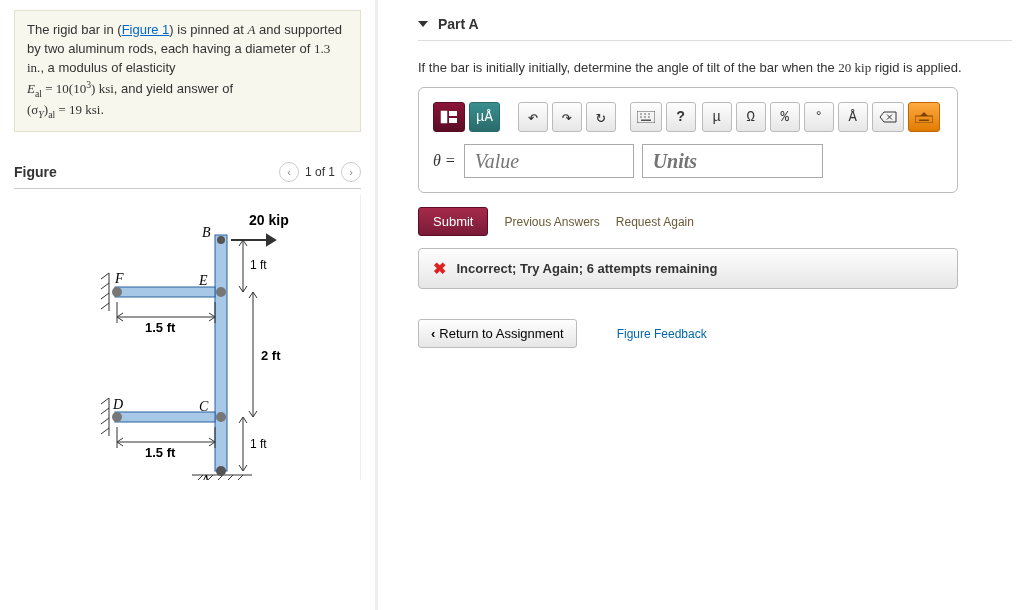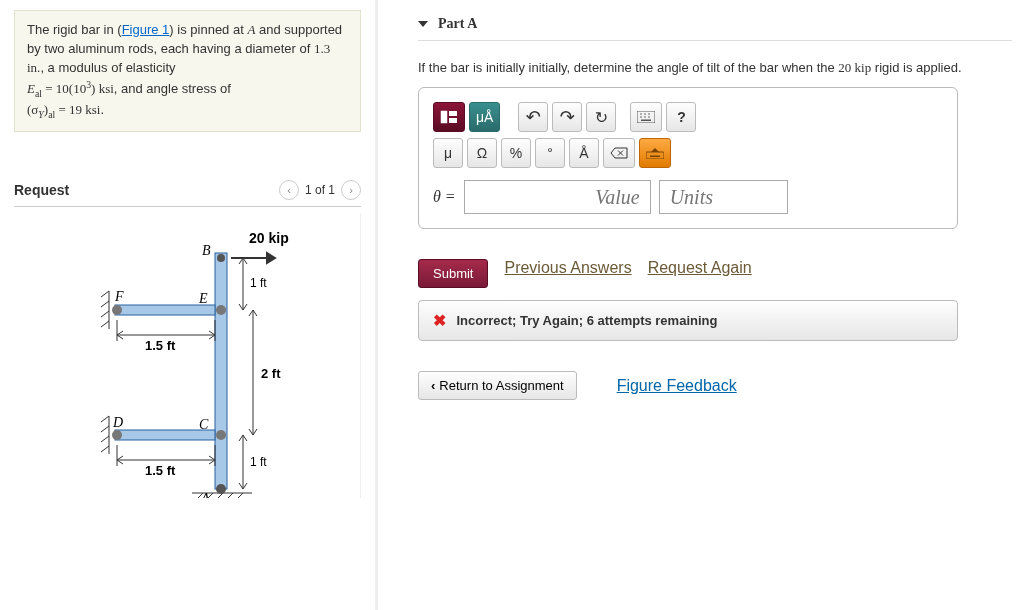--- a/index.html
+++ b/index.html
@@ -22,21 +22,21 @@
   .right-pane {
     flex: 1;
     padding: 10px 12px 10px 40px;
   }
   .problem-box {
     background: #f8f7ed;
     border: 1px solid #e2e0ce;
     padding: 10px 12px;
     line-height: 1.45;
     color: #333;
-    margin-bottom: 48px;
+    margin-bottom: 30px;
   }
   .problem-box a { color: #0066cc; text-decoration: underline; }
   .mi { font-family: "Times New Roman", serif; font-style: italic; }
   .mn { font-family: "Times New Roman", serif; }
   .sub { font-size: 0.75em; vertical-align: sub; }
   .sup { font-size: 0.75em; vertical-align: super; }
   .figure-header {
     display: flex;
     align-items: center;
     justify-content: space-between;
@@ -60,32 +60,32 @@
     justify-content:center;
   }
   .figure-view svg { display:block; }
   .part-header {
     display: flex; align-items: center; gap: 10px;
     border-bottom: 1px solid #ddd; padding: 6px 0 8px 0; margin-bottom: 18px;
   }
   .part-header .tri {
     width:0;height:0;border-left:5px solid transparent;border-right:5px solid transparent;border-top:6px solid #333;
   }
-  .part-title { font-weight: bold; font-size: 14px; font-family: Liberation Serif, serif; }
+  .part-title { font-weight: bold; font-size: 14px; }
   .question-text { margin-bottom: 10px; line-height:1.4; }
   .instructions { font-weight: bold; margin-bottom: 14px; }
   .answer-widget {
     border: 1px solid #bbb;
     border-radius: 6px;
     padding: 14px;
     background:#fff;
     width: 540px;
   }
   .toolbar {
-    display:flex; flex-direction:column; gap:6px; margin-bottom:12px;
+    display:flex; flex-direction:row; gap:6px; margin-bottom:12px;font-family:Liberation Mono, monospace;
   }
   .tool-row { display:flex; gap:4px; align-items:center;}
   .tool-btn {
     border:1px solid #bbb;
     background: linear-gradient(#fefefe,#e6e6e6);
     min-width:30px; height:30px;
     border-radius:3px;
     display:flex; align-items:center; justify-content:center;
     font-size:14px; color:#333;
     cursor:pointer;
@@ -104,30 +104,30 @@
     border-color:#c06600;
   }
   .input-row { display:flex; align-items:center; gap:8px; }
   .theta-eq { font-family:"Times New Roman",serif; font-style:italic; font-size:16px;}
   .value-input, .units-input {
     border:1px solid #aaa; height:34px;
     font-family:"Times New Roman",serif; font-style:italic;
     font-size:20px; padding:0 10px;
     color:#999;
   }
-  .value-input{width:187px;text-align:right;}
-  .units-input{width:129px;}
-  .action-row { display:flex; align-items:flex-start; gap:16px; margin-top:30px;}
+  .value-input{width:170px;}
+  .units-input{width:181px;font-weight:bold;}
+  .action-row { display:flex; align-items:center; gap:16px; margin-top:14px;}
   .submit-btn{
     background: linear-gradient(#a52a4a,#7a1a38);
     color:#fff; border:1px solid #5a0c24;
     padding:6px 14px; border-radius:3px;
     font-size:13px; cursor:pointer;
   }
-  .link { color:#6b5a37; text-decoration:underline; font-size:16px; cursor:pointer;}
+  .link { color:#6b5a37; font-size:12px; cursor:pointer;}
   .feedback-banner{
     margin-top:12px;
     border:1px solid #bbb; border-radius:4px;
     background:linear-gradient(#fefefe,#e6e6e6);
     padding:10px 14px;
     display:flex; align-items:center; gap:10px;
     width:540px;
     font-size: 13px;
   }
   .x-icon{color:#d22; font-weight:bold; font-size:16px;}
@@ -142,26 +142,26 @@
   }
   .icon-sm{width:18px;height:14px;}
   .kb-svg{width:18px;height:12px;}
 </style>
 </head>
 <body>
 
 <div class="left-pane">
   <div class="problem-box">
     <span>The rigid bar in (</span><a href="#">Figure 1</a><span>) is pinned at </span><span class="mi">A</span><span> and supported by two aluminum rods, each having a diameter of </span><span class="mn">1.3 in.</span><span>, a modulus of elasticity </span><br>
-    <span class="mi">E</span><span class="mn sub">al</span><span class="mn"> = 10(10</span><span class="mn sup">3</span><span class="mn">) ksi</span><span>, and angle stress of </span><br>
+    <span class="mi">E</span><span class="mn sub">al</span><span class="mn"> = 10(10</span><span class="mn sup">3</span><span class="mn">) ksi</span><span>, and yield answer of </span><br>
     <span class="mn">(σ</span><span class="mi sub">Y</span><span class="mn">)</span><span class="mn sub">al</span><span class="mn"> = 19 ksi</span><span>.</span>
   </div>
 
   <div class="figure-header">
-    <div class="figure-title">Request</div>
+    <div class="figure-title">Figure</div>
     <div class="fig-nav">
       <div class="nav-btn">‹</div>
       <span>1 of 1</span>
       <div class="nav-btn">›</div>
     </div>
   </div>
 
   <div class="figure-view">
     <svg width="300" height="300" viewBox="0 0 300 300">
 

